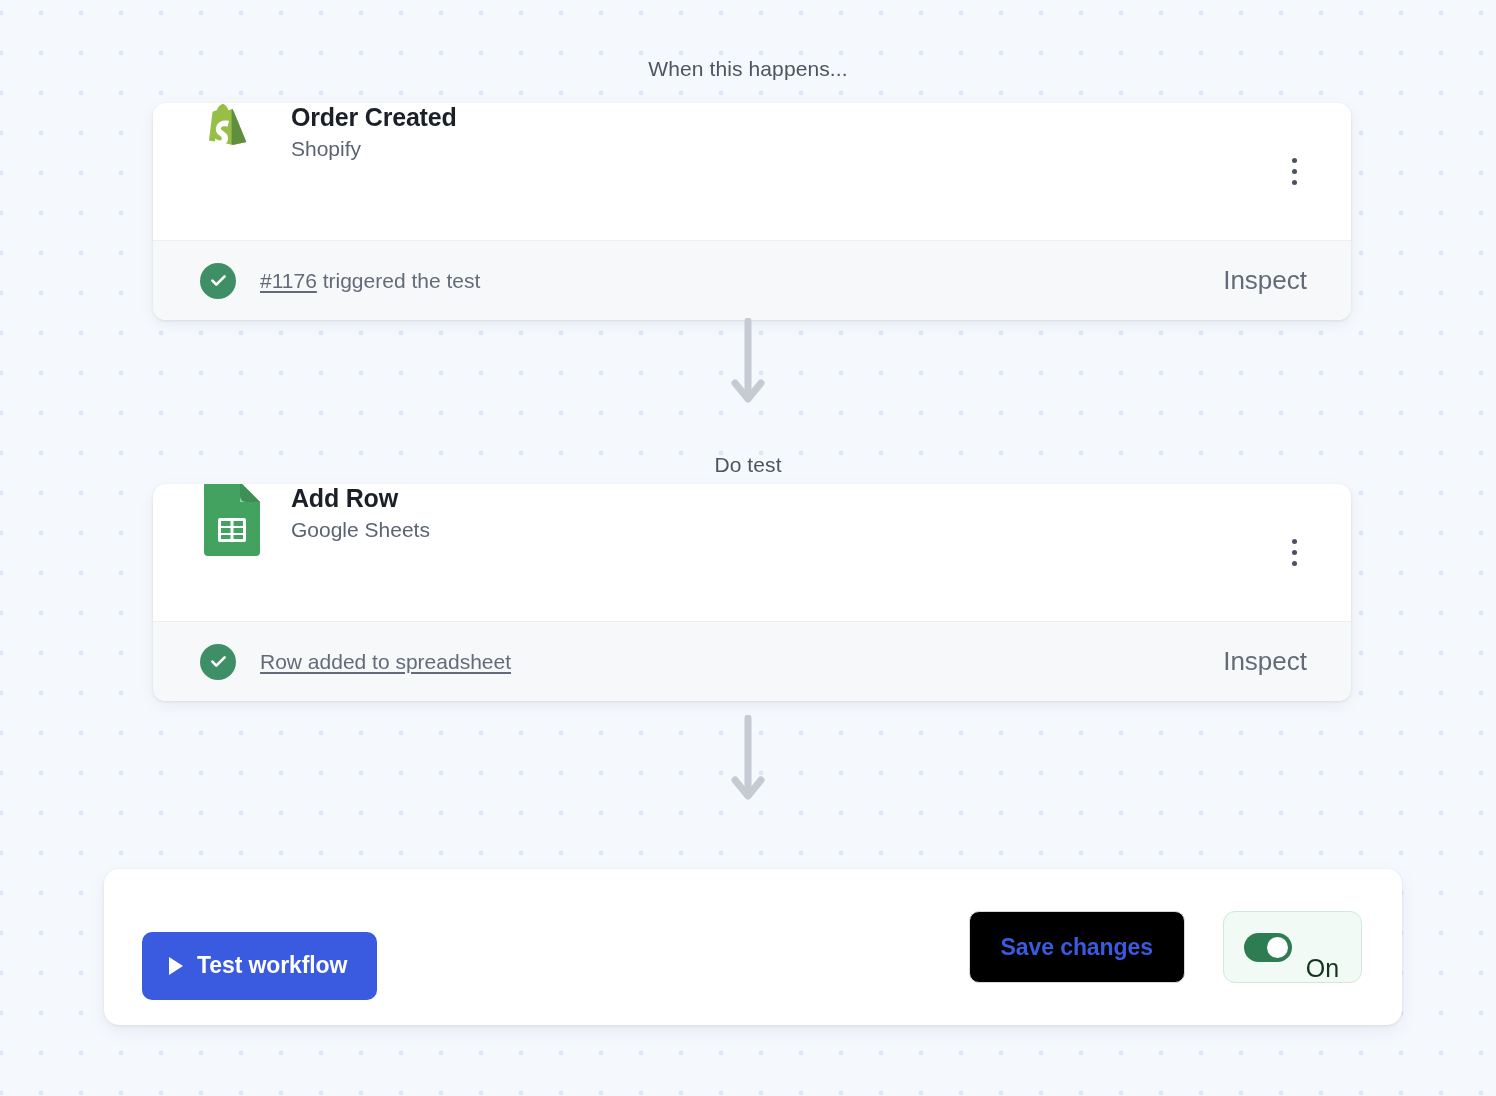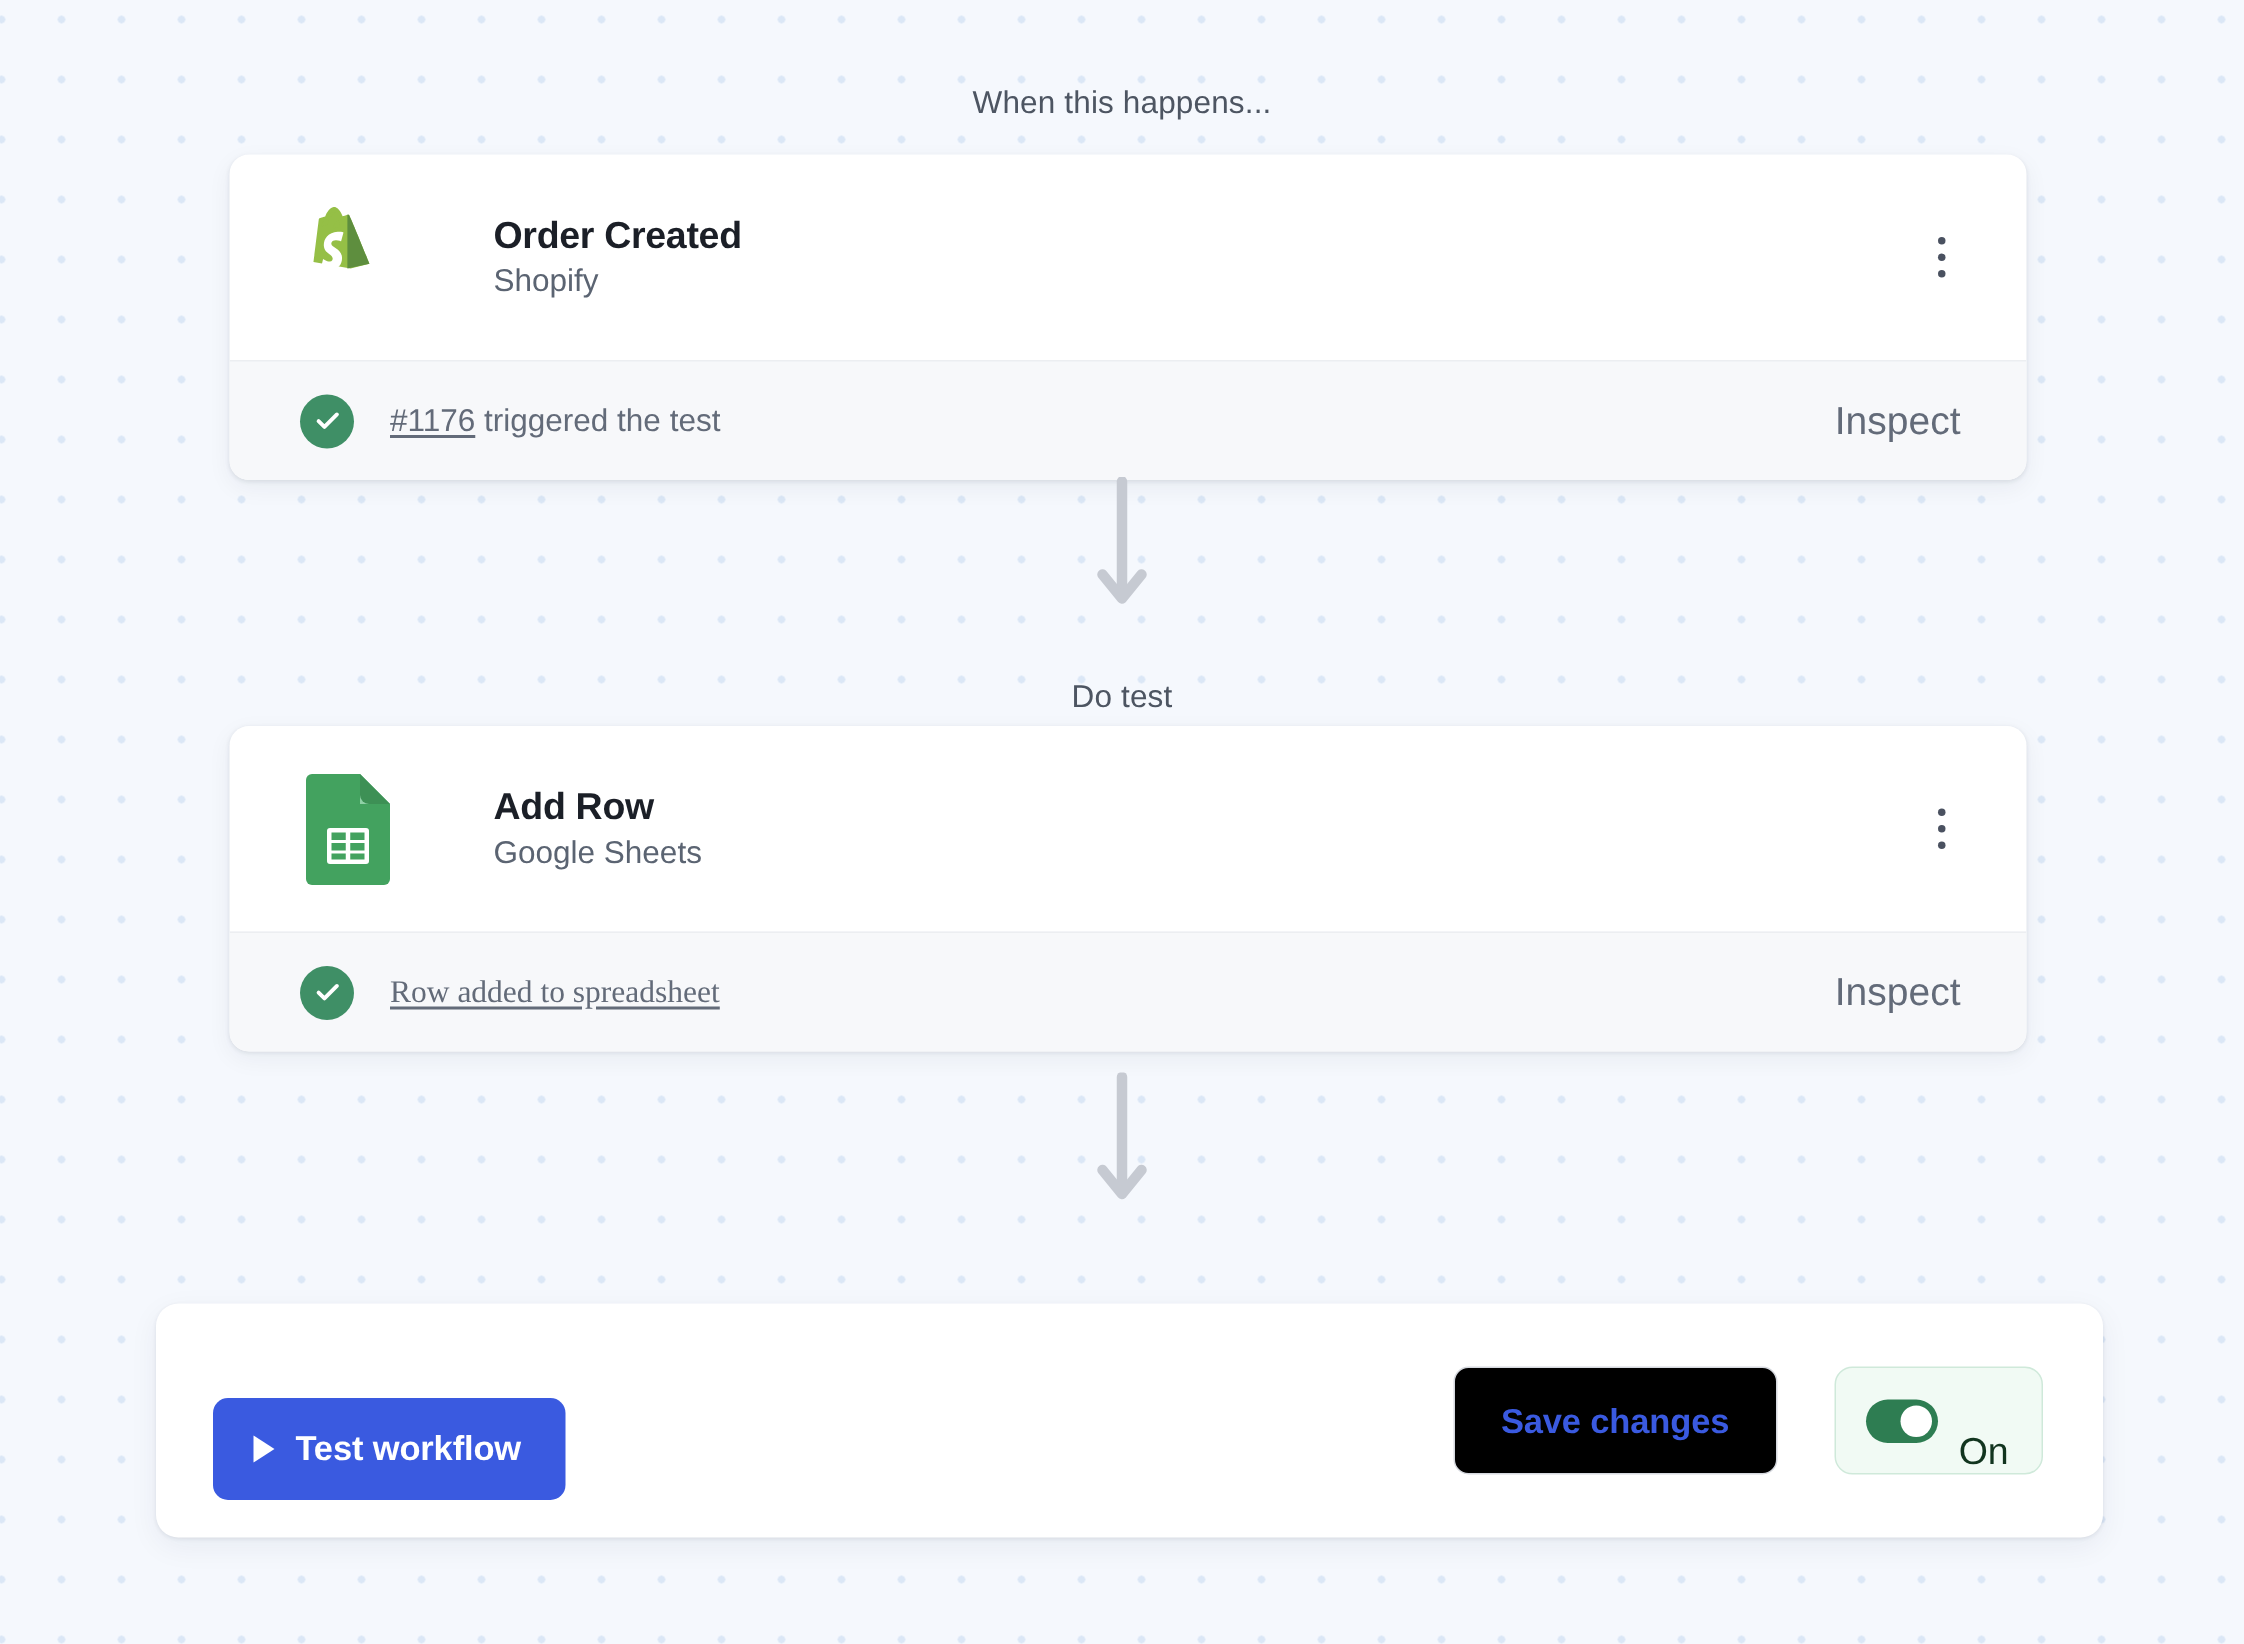--- a/index.html
+++ b/index.html
@@ -47,23 +47,22 @@
     box-shadow: 0 1px 3px rgba(20,30,60,.09), 0 5px 16px rgba(20,30,60,.055);
     overflow: hidden;
   }
   .step-card.card-trigger { top: 103px; }
   .step-card.card-action  { top: 484px; }
 
   .card-head {
     position: relative;
     height: 137px;
     display: flex;
-    align-items: center;
+    align-items: flex-start;
     padding: 0 0 0 47px;
-    gap: 38px;
   }
 
   .app-icon {
     width: 64px;
     height: 70px;
     flex: 0 0 64px;
     display: flex;
     align-items: center;
     justify-content: center;
     margin-right: 27px;
@@ -138,21 +137,20 @@
   }
   .status-text .status-link {
     color: #636b79;
     text-decoration: underline;
     text-underline-offset: 3px;
   }
   .status-text.all-link {
     text-decoration: underline;
     text-underline-offset: 3px;
     cursor: pointer;
-    font-family: Liberation Serif, serif;
   }
 
   .inspect-link {
     font-size: 26px;
     color: #636b79;
     text-underline-offset: 3px;
     cursor: pointer;
   }
 
   

